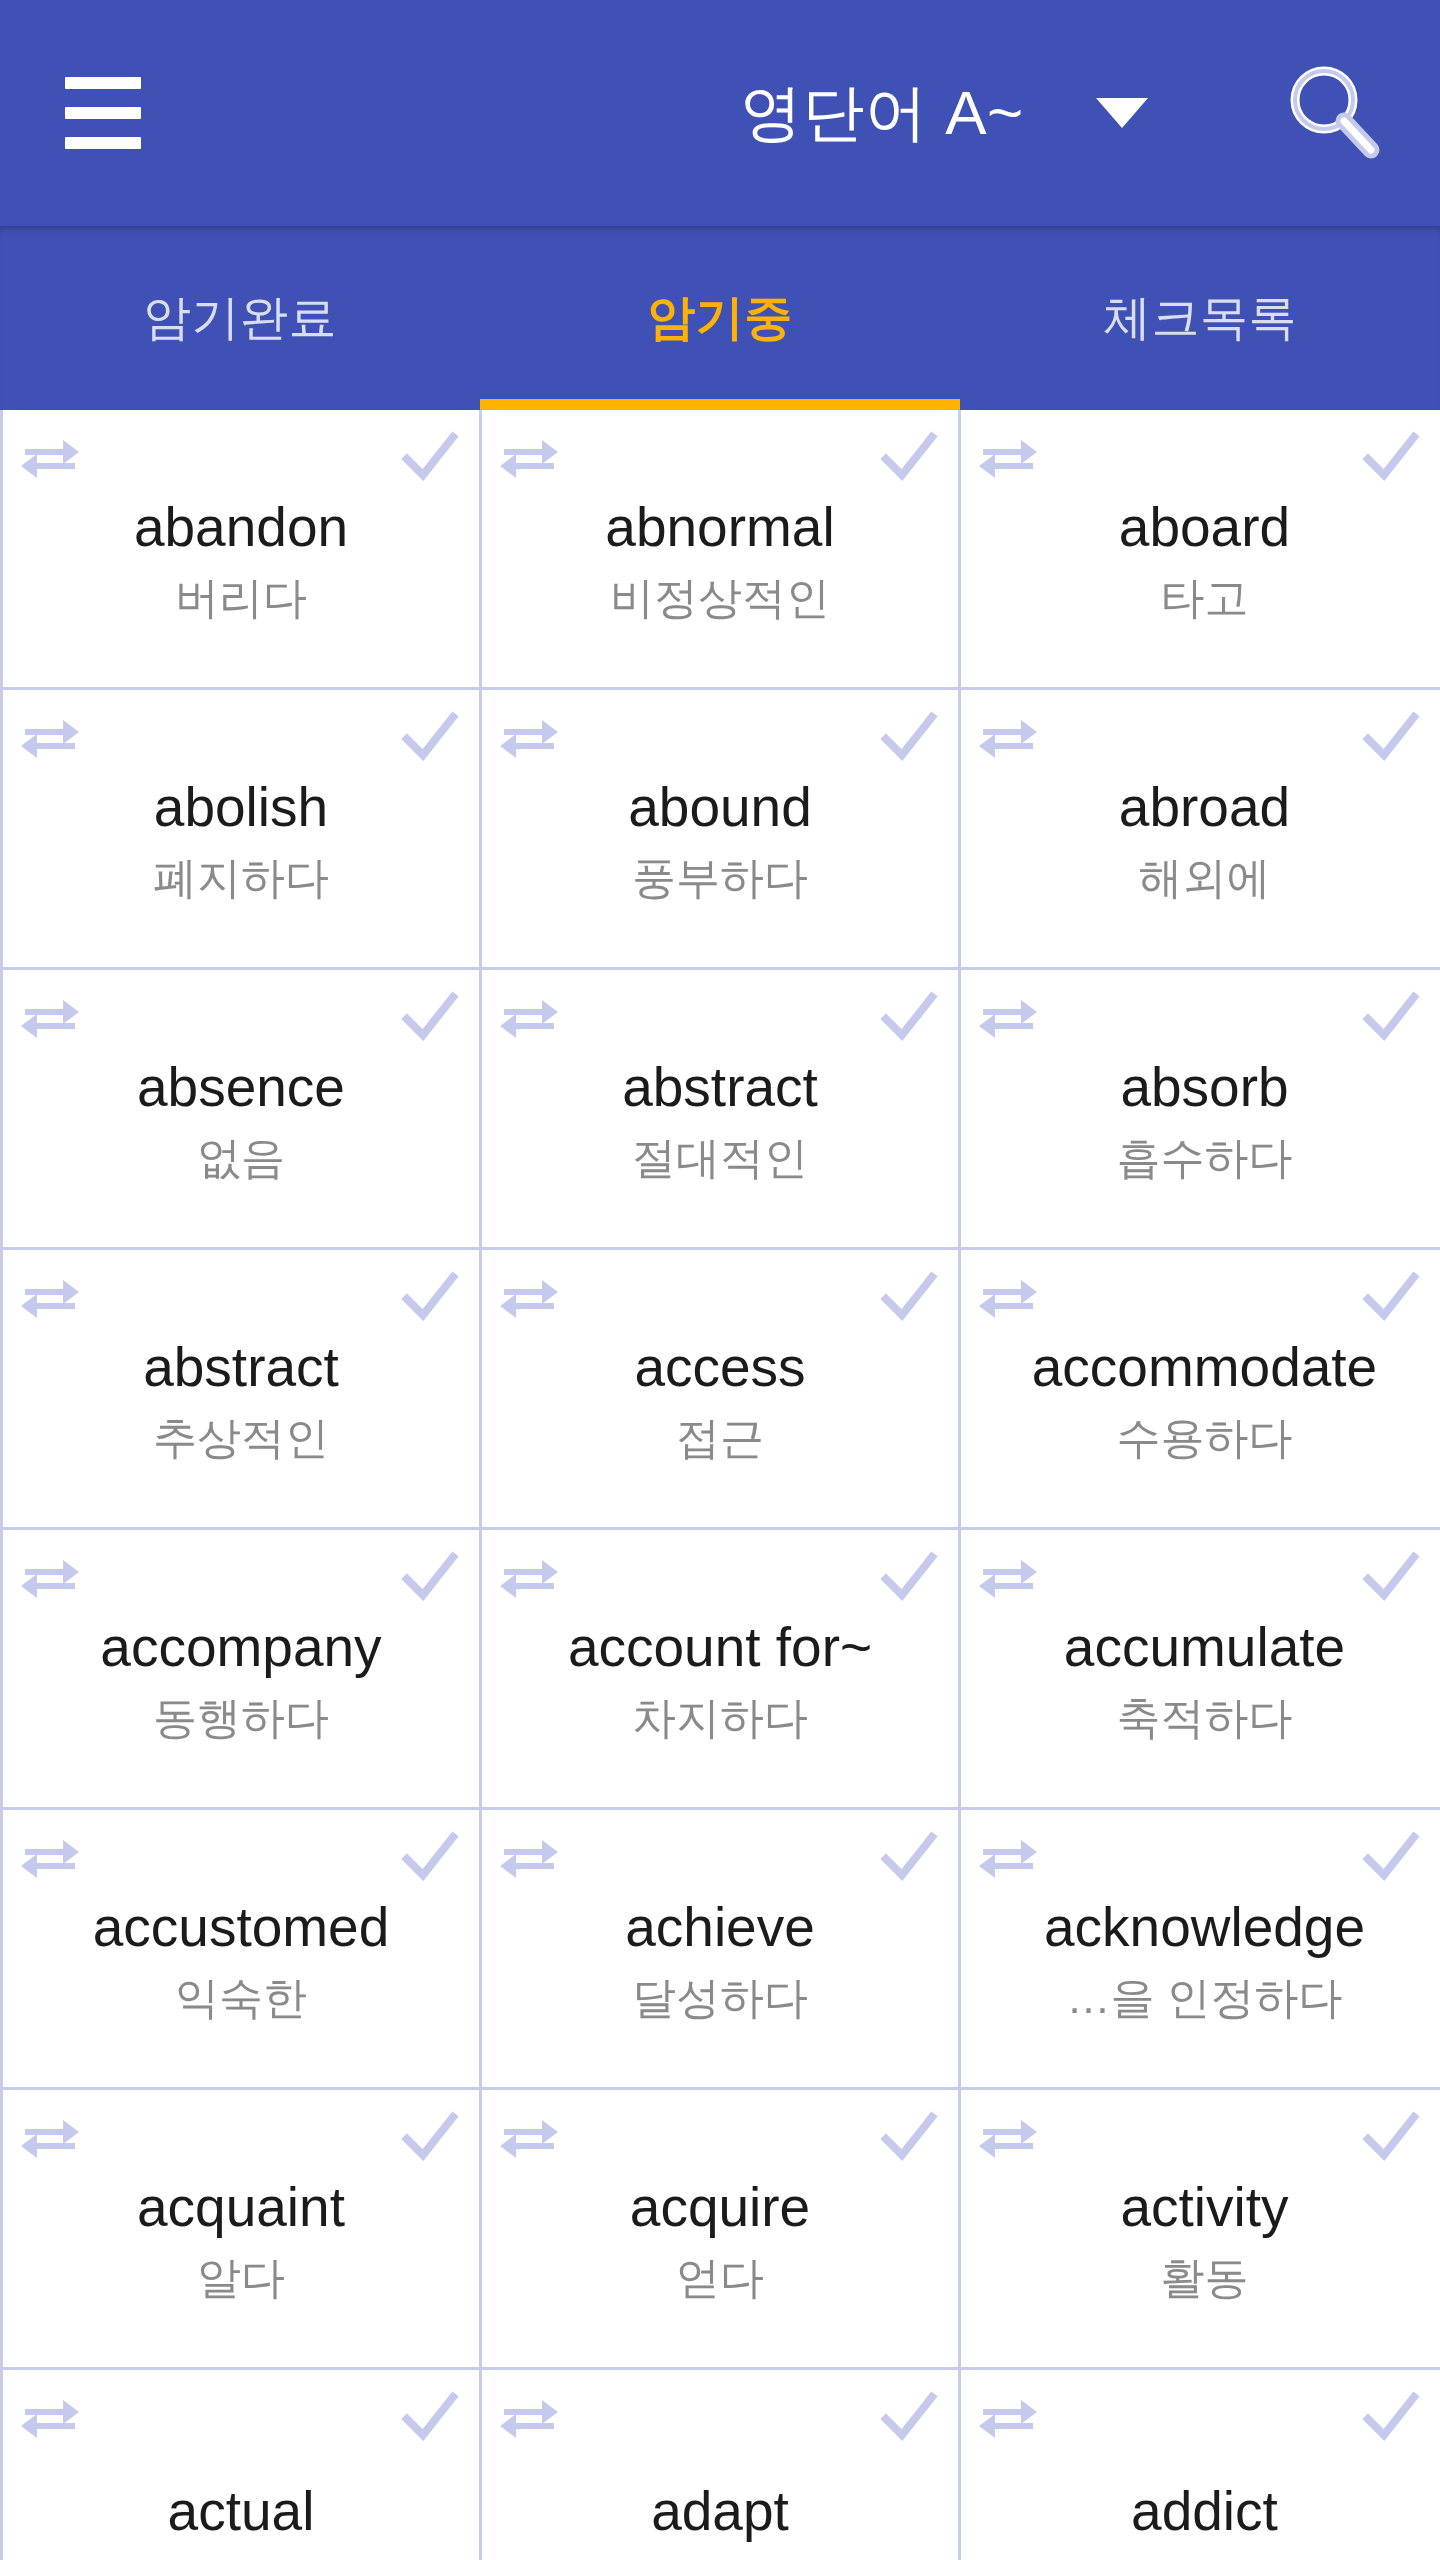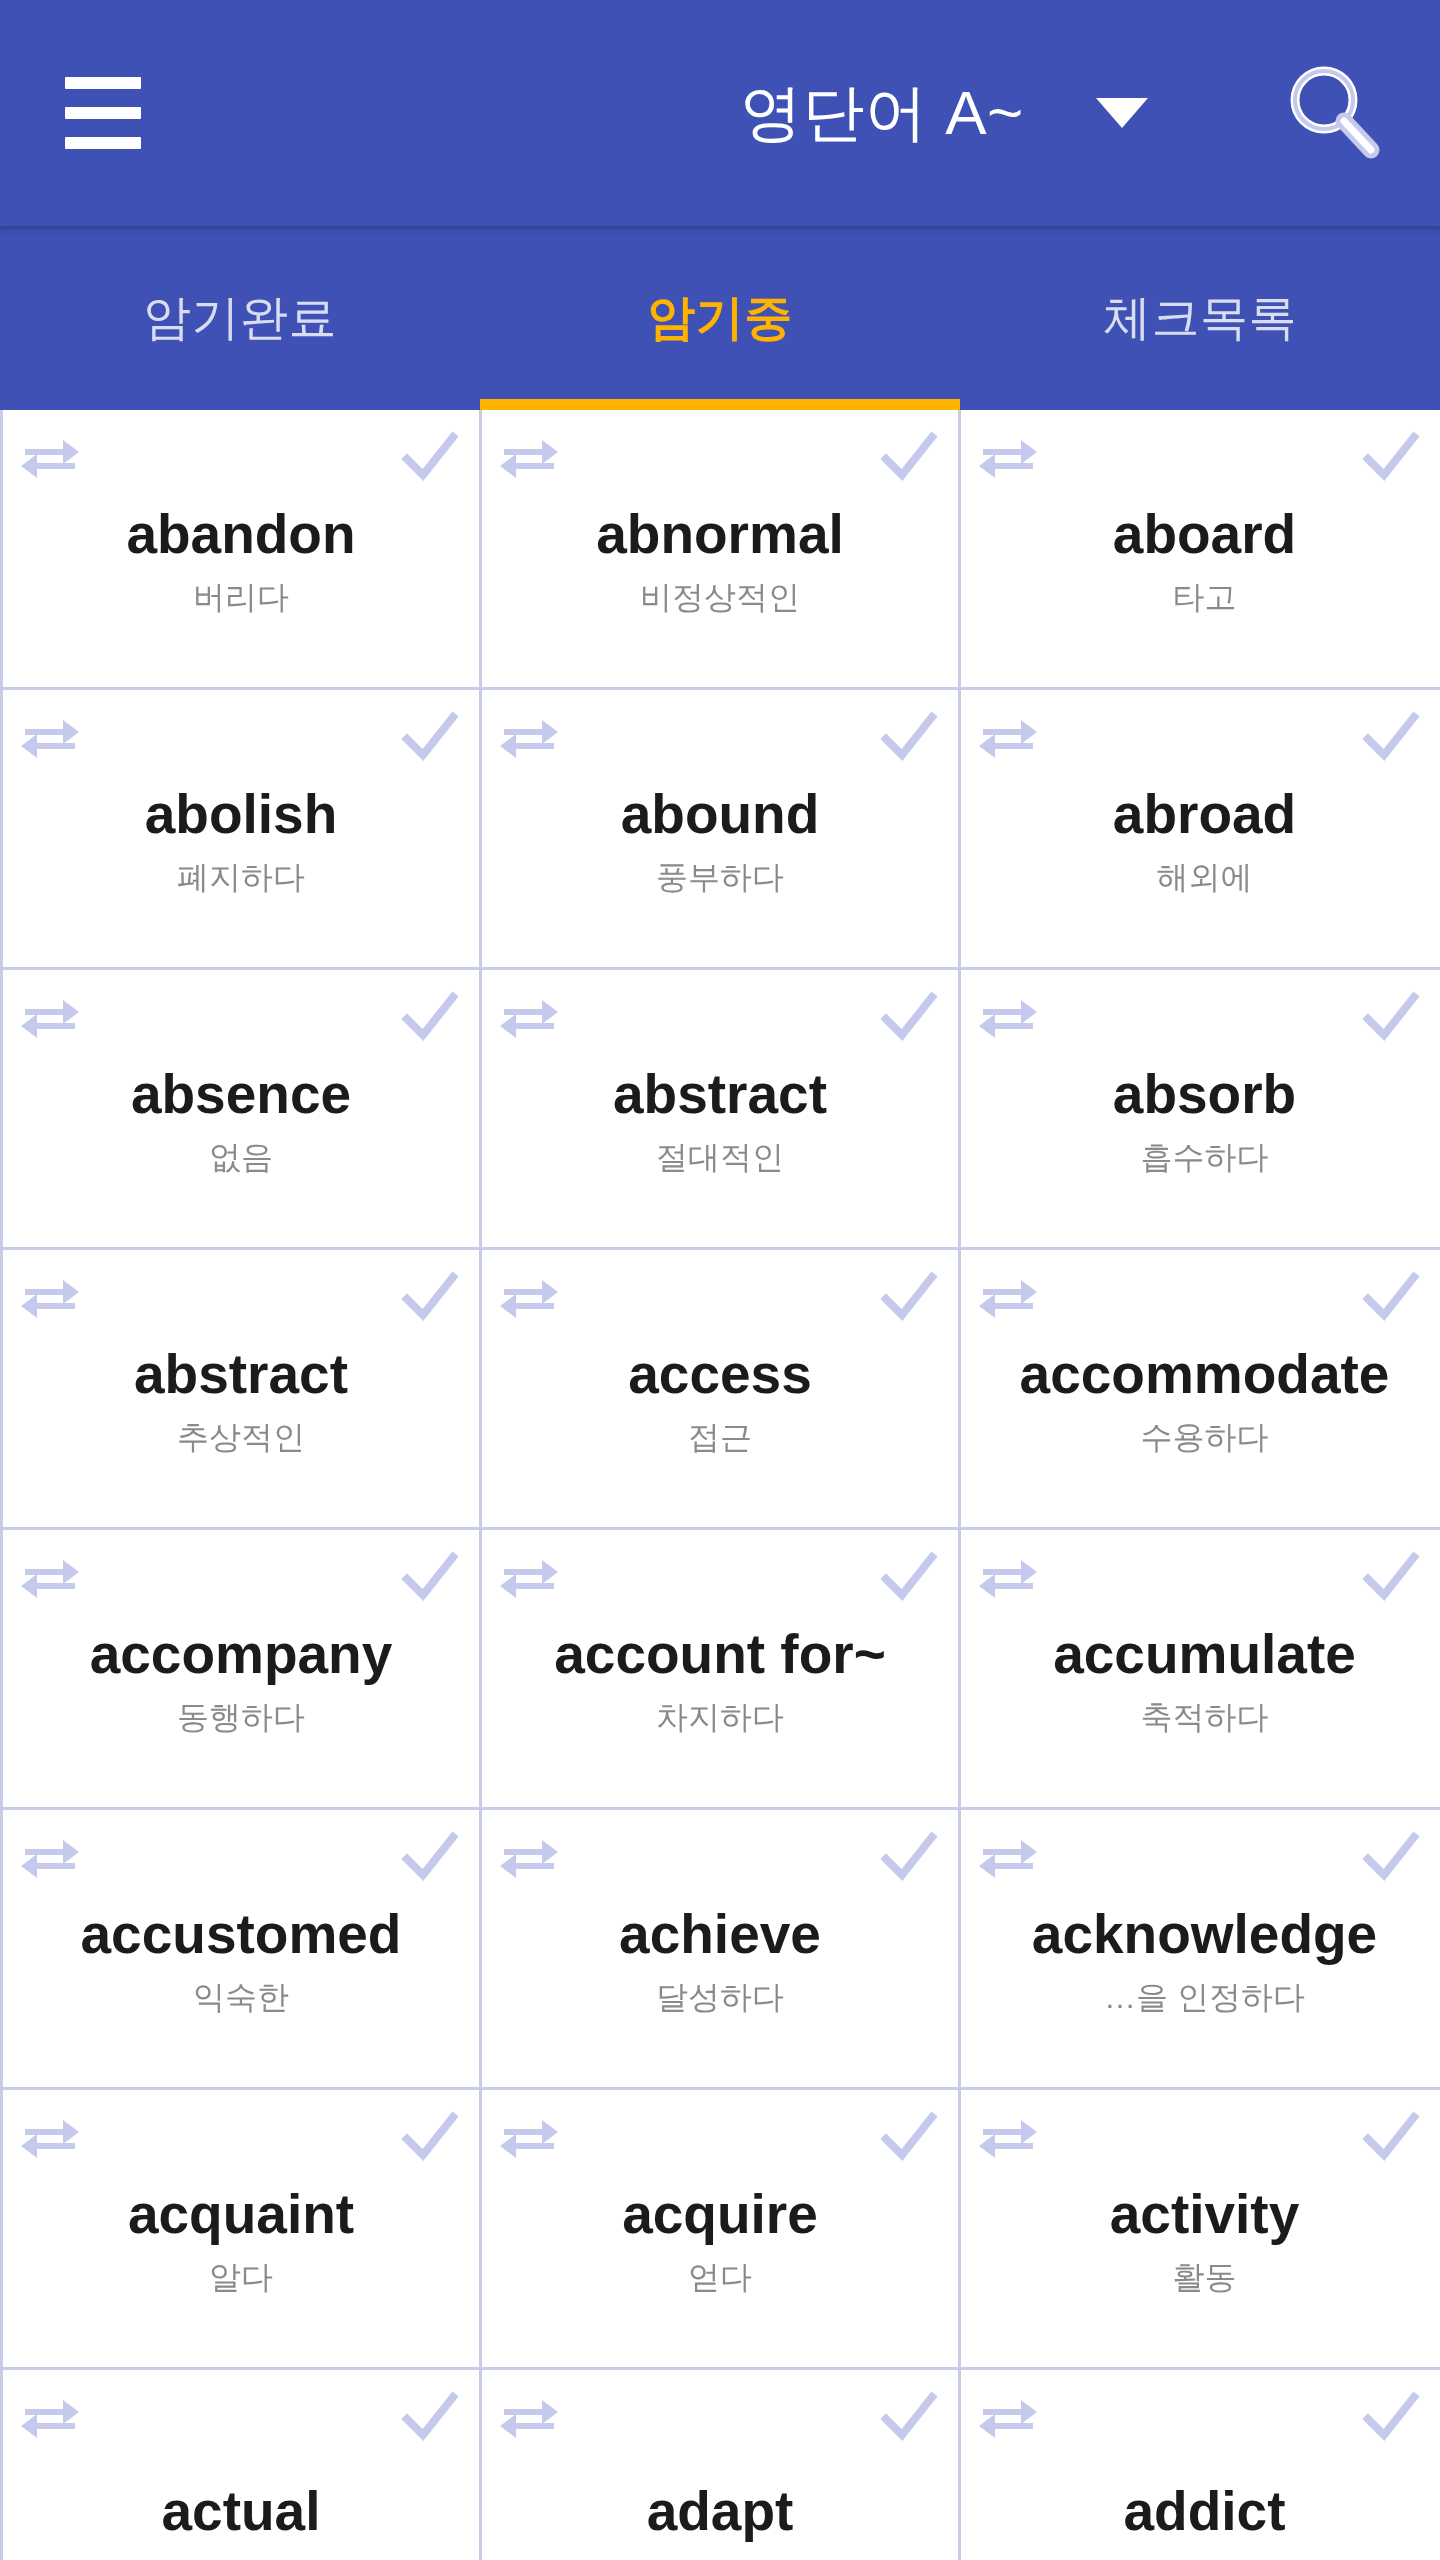--- a/index.html
+++ b/index.html
@@ -165,28 +165,28 @@
     right: 20px;
     top: 18px;
     width: 58px;
     height: 58px;
     cursor: pointer;
   }
 
   .word-en {
     font-size: 55px;
     color: #1b1b1b;
-    font-weight: 700;
+    font-weight: 400;
     line-height: 1.1;
     text-align: left;
     white-space: nowrap;
     margin-top: 22px;
   }
   .word-ko {
-    font-size: 32px;
+    font-size: 44px;
     color: #8a8a8a;
     font-weight: 400;
     line-height: 1.1;
     text-align: right;
     white-space: nowrap;
     margin-top: 16px;
   }
   .card.partial .word-ko { visibility: hidden; }
 </style>
 </head>

